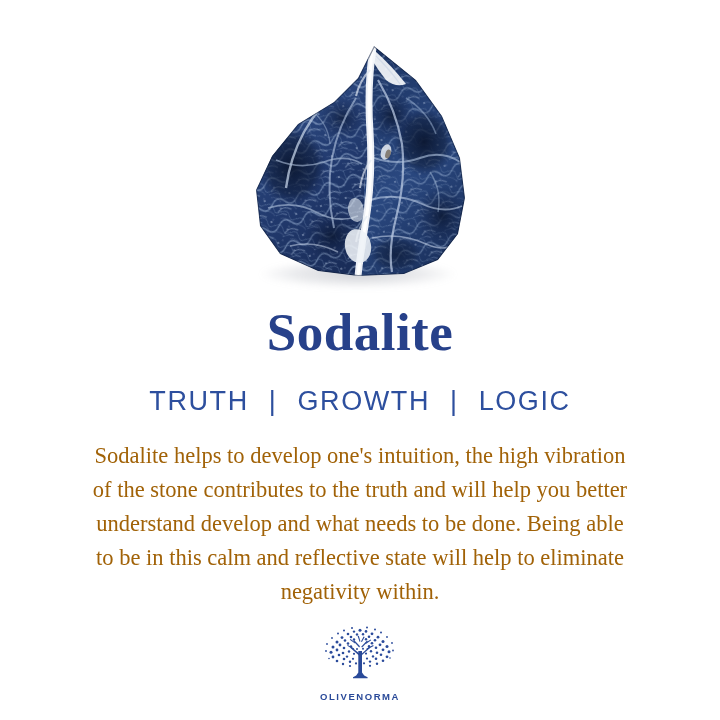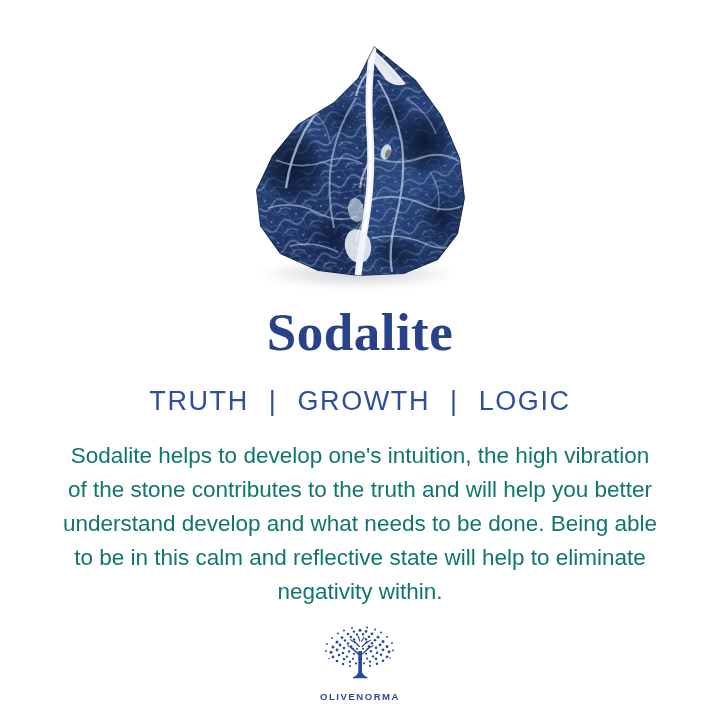--- a/index.html
+++ b/index.html
@@ -88,24 +88,24 @@
     margin: 0 20px;
     font-weight: 300;
     color: #2d4f9e;
   }
 
   
   .body-text {
     margin-top: 24px;
     width: 672px;
     text-align: center;
-    font-family: Liberation Sans, sans-serif;
+    font-family: Liberation Serif, serif;
     font-size: 22.5px;
     line-height: 34px;
-    color: #0f766e;
+    color: #a16207;
   }
   .body-text .ln { display: block; white-space: nowrap; }
 
   
   .logo {
     margin-top: 16px;
     display: flex;
     flex-direction: column;
     align-items: center;
     gap: 9px;

